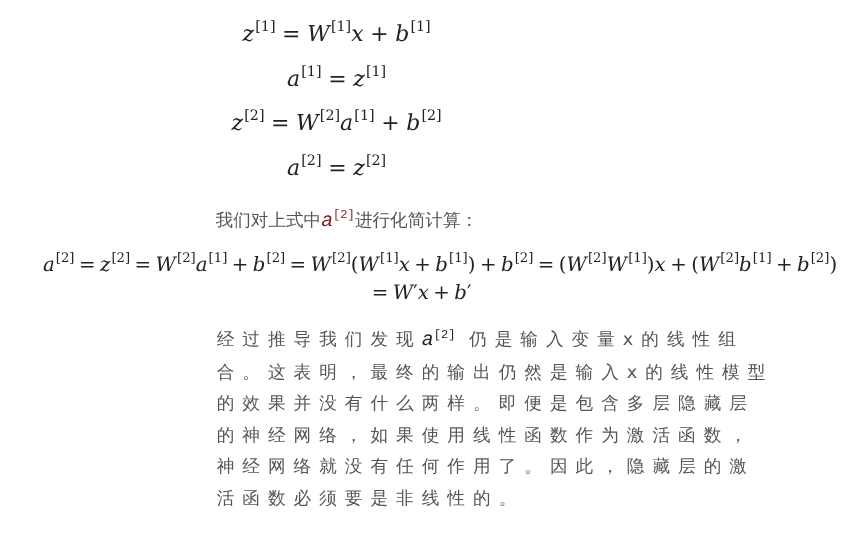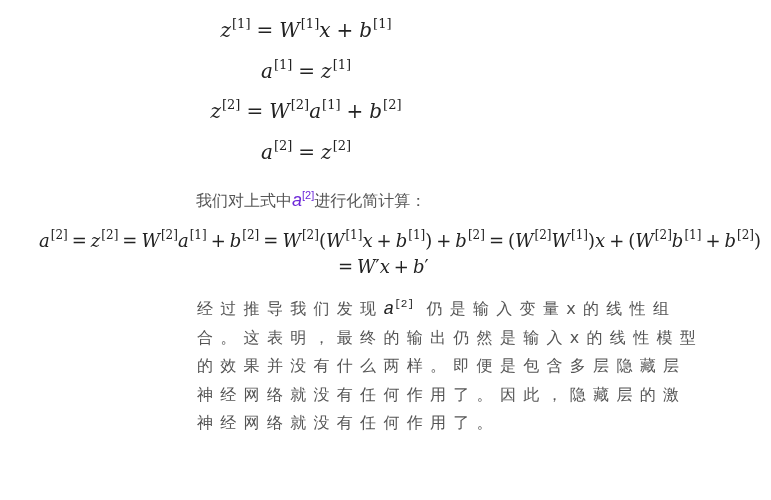--- a/index.html
+++ b/index.html
@@ -40,23 +40,23 @@
   .intro {
     position: absolute;
     left: 196px;
     top: 190px;
     font-size: 16px;
     color: #555555;
     white-space: nowrap;
     line-height: 20px;
   }
   .intro .inline-math {
-    font-family: Liberation Sans, sans-serif;
+    font-family: Liberation Mono, monospace;
     font-style: italic;
-    color: #6d28d9;
+    color: #7f1d1d;
     font-size: 18px;
   }
   .intro .inline-math sup {
     font-size: 11px;
     font-style: normal;
     vertical-align: 7px;
     line-height: 0;
   }
   .para {
     position: absolute;
@@ -117,15 +117,16 @@
 </div>
 
 <div class="math long-eq" style="top:258px; left:338px;">
   <span class="op" style="margin-left:0">=</span><i>W</i><span class="p">′</span><i>x</i><span class="op">+</span><i>b</i><span class="p">′</span>
 </div>
 
 <div class="para">
   <span class="line"><span>经过推导我们发现</span><span class="inline-math"><span>a</span><sup>[2]</sup></span> <span>仍是输入变量x的线性组</span></span>
   <span class="line">合。这表明，最终的输出仍然是输入x的线性模型</span>
   <span class="line">的效果并没有什么两样。即便是包含多层隐藏层</span>
+  <span class="line">的神经网络，如果使用线性函数作为激活函数，</span>
   <span class="line">神经网络就没有任何作用了。因此，隐藏层的激</span>
-  <span class="line">神经网络就没有任何作用了。</span>
+  <span class="line">活函数必须要是非线性的。</span>
 </div>
 
 </body></html>

